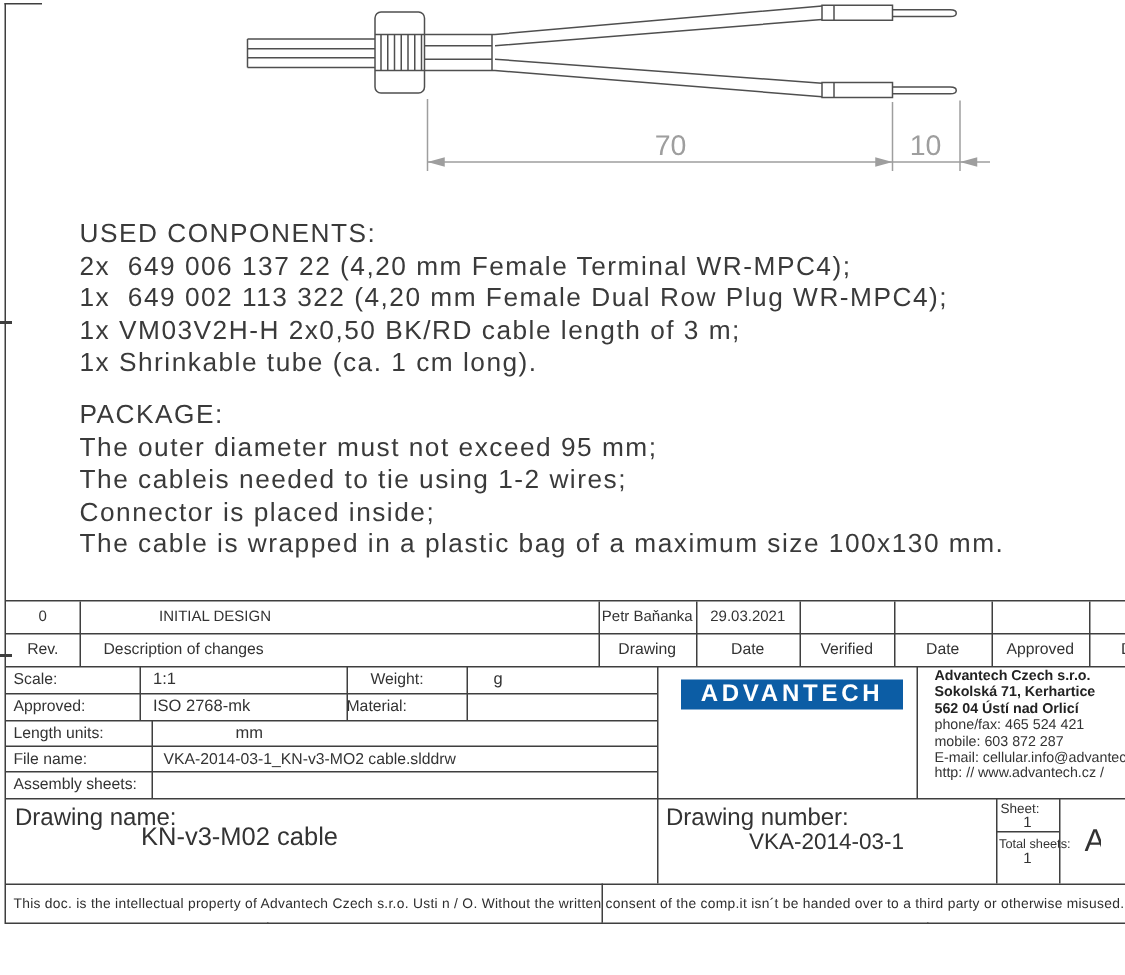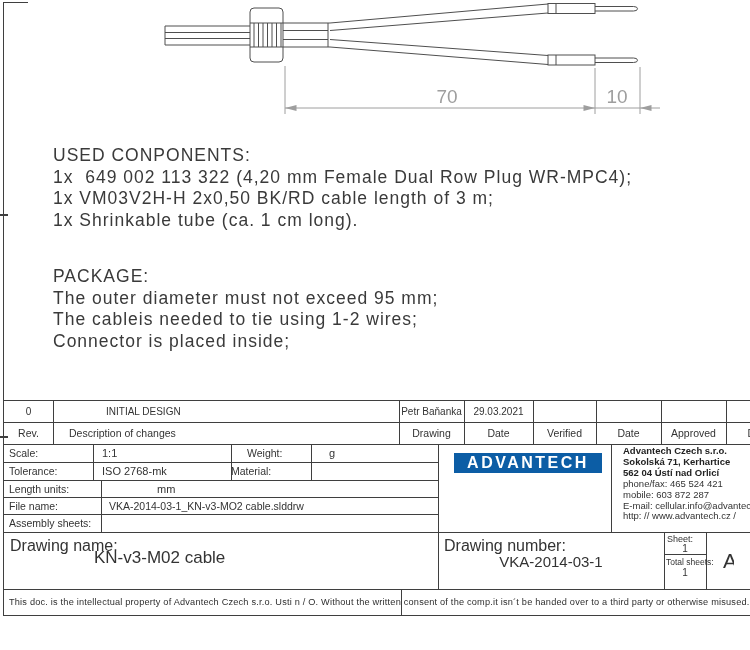--- a/index.html
+++ b/index.html
@@ -66,29 +66,31 @@
       <polygon points="285,108 296.5,104.9 296.5,111.1"></polygon>
       <polygon points="595,108 583.5,104.9 583.5,111.1"></polygon>
       <polygon points="640,108 651.5,104.9 651.5,111.1"></polygon>
       <text x="447" y="103" font-size="19" text-anchor="middle" font-family="Liberation Sans, sans-serif">70</text>
       <text x="617" y="103" font-size="19" text-anchor="middle" font-family="Liberation Sans, sans-serif">10</text>
     </g>
   </svg>
 
   <div class="note" style="left:53px;top:145px;">
     <div class="note-line">USED CONPONENTS:</div>
+    <div class="note-line">2x  649 006 137 22 (4,20 mm Female Terminal WR-MPC4);</div>
     <div class="note-line">1x  649 002 113 322 (4,20 mm Female Dual Row Plug WR-MPC4);</div>
     <div class="note-line">1x VM03V2H-H 2x0,50 BK/RD cable length of 3 m;</div>
     <div class="note-line">1x Shrinkable tube (ca. 1 cm long).</div>
   </div>
   <div class="note" style="left:53px;top:266px;">
     <div class="note-line">PACKAGE:</div>
     <div class="note-line">The outer diameter must not exceed 95 mm;</div>
     <div class="note-line">The cableis needed to tie using 1-2 wires;</div>
     <div class="note-line">Connector is placed inside;</div>
+    <div class="note-line">The cable is wrapped in a plastic bag of a maximum size 100x130 mm.</div>
   </div>
 
   <div class="tb">
 
     <div class="hl" style="left:0;top:21px;width:787px;"></div>
     <div class="hl" style="left:0;top:43px;width:787px;"></div>
     <div class="hl" style="left:0;top:131px;width:787px;"></div>
     <div class="hl" style="left:0;top:188px;width:787px;"></div>
     <div class="hl" style="left:0;top:214px;width:787px;"></div>
     <div class="hl" style="left:0;top:61px;width:434px;"></div>
@@ -128,21 +130,21 @@
     <div class="cell ctr f105" style="left:460px;top:21px;width:69px;height:22px;">Date</div>
     <div class="cell ctr f105" style="left:529px;top:21px;width:63px;height:22px;">Verified</div>
     <div class="cell ctr f105" style="left:592px;top:21px;width:65px;height:22px;">Date</div>
     <div class="cell ctr f105" style="left:657px;top:21px;width:65px;height:22px;">Approved</div>
     <div class="cell ctr f105" style="left:722px;top:21px;width:65px;height:22px;">Date</div>
 
     <div class="cell f105" style="left:0;top:43px;width:89px;height:18px;padding-left:5px;">Scale:</div>
     <div class="cell f11" style="left:89px;top:43px;width:138px;height:18px;padding-left:9px;">1:1</div>
     <div class="cell f105" style="left:227px;top:43px;width:80px;height:18px;padding-left:16px;">Weight:</div>
     <div class="cell f11" style="left:307px;top:43px;width:127px;height:18px;padding-left:18px;">g</div>
-    <div class="cell f105" style="left:0;top:61px;width:89px;height:18px;padding-left:5px;">Tolerance:</div>
+    <div class="cell f105" style="left:0;top:61px;width:89px;height:18px;padding-left:5px;">Approved:</div>
     <div class="cell f11" style="left:89px;top:61px;width:138px;height:18px;padding-left:9px;">ISO 2768-mk</div>
     <div class="cell f105" style="left:227px;top:61px;width:80px;height:18px;">Material:</div>
     <div class="cell f105" style="left:0;top:79px;width:97px;height:17px;padding-left:5px;">Length units:</div>
     <div class="cell f11" style="left:97px;top:79px;width:337px;height:17px;padding-left:8px;margin-left:48px;">mm</div>
     <div class="cell f105" style="left:0;top:96px;width:97px;height:17px;padding-left:5px;">File name:</div>
     <div class="cell f105" style="left:97px;top:96px;width:337px;height:17px;padding-left:8px;">VKA-2014-03-1_KN-v3-MO2 cable.slddrw</div>
     <div class="cell f105" style="left:0;top:113px;width:97px;height:18px;padding-left:5px;">Assembly sheets:</div>
 
     <div class="logo-box">
       <span class="logo-text">ADVANTECH</span>

